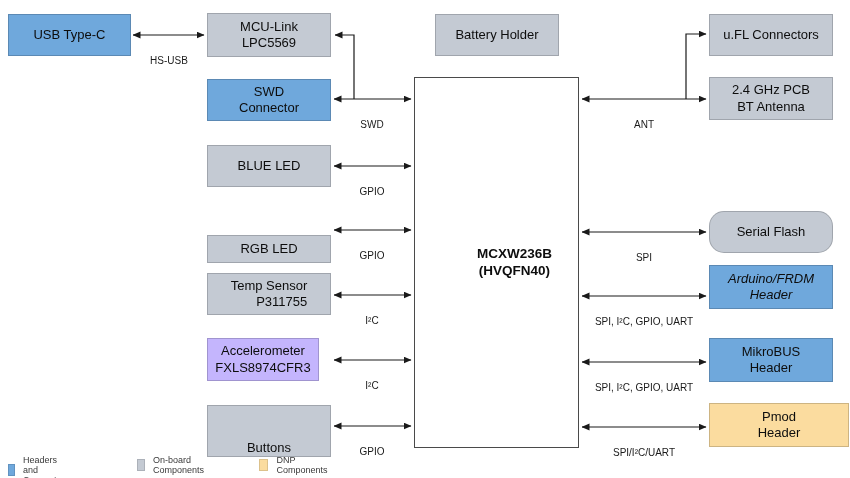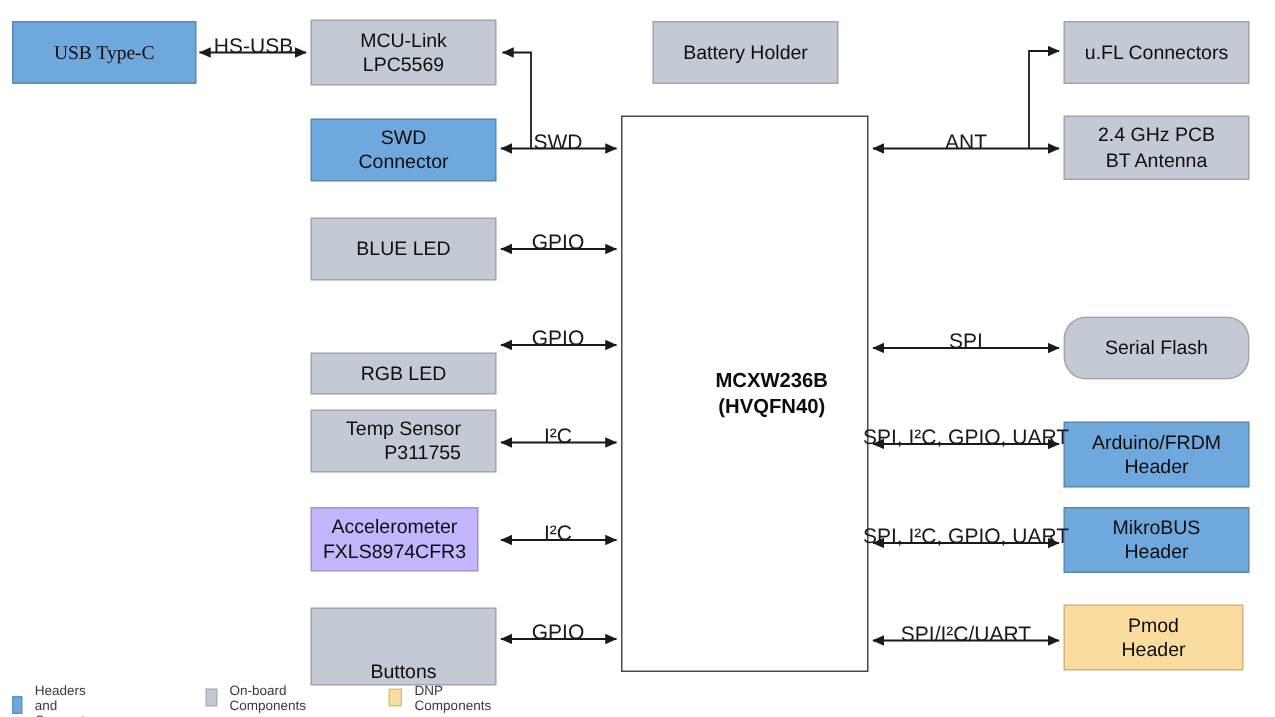--- a/index.html
+++ b/index.html
@@ -13,21 +13,21 @@
   }
   .node .node-label{
     white-space:pre-line;font-size:13px;line-height:1.25;color:#0d0d0d;
   }
   .node.chip{
     background:#ffffff;border:1px solid #4a4a4a;
   }
   .node.chip .node-label{font-weight:bold;font-size:13.5px;}
   .edge-label{
     position:absolute;transform:translateX(-50%);
-    font-size:14px;line-height:1;color:#1a1a1a;white-space:nowrap;
+    font-size:10px;line-height:1;color:#1a1a1a;white-space:nowrap;margin-top:33px;
   }
   svg.wires{position:absolute;left:0;top:0;}
   svg.wires path{stroke:#1a1a1a;stroke-width:1.2;fill:none;}
   .legend{
     position:absolute;left:8px;top:455px;display:flex;align-items:center;
     font-size:9px;color:#3a3a3a;
   }
   .legend-item{display:flex;align-items:center;position:absolute;top:0;}
   .legend-swatch{width:12px;height:12px;display:inline-block;margin-right:8px;
     border:1px solid rgba(0,0,0,0.12);box-sizing:border-box;}
@@ -50,21 +50,21 @@
   <path d="M334,360 H411" marker-start="url(#ah)" marker-end="url(#ah)"></path>
   <path d="M334,426 H411" marker-start="url(#ah)" marker-end="url(#ah)"></path>
   <path d="M582,99 H706" marker-start="url(#ah)" marker-end="url(#ah)"></path>
   <path d="M686,99 V34 H706" marker-end="url(#ah)"></path>
   <path d="M582,232 H706" marker-start="url(#ah)" marker-end="url(#ah)"></path>
   <path d="M582,296 H706" marker-start="url(#ah)" marker-end="url(#ah)"></path>
   <path d="M582,362 H706" marker-start="url(#ah)" marker-end="url(#ah)"></path>
   <path d="M582,427 H706" marker-start="url(#ah)" marker-end="url(#ah)"></path>
 </svg>
 
-<div class="node" style="left: 8px; top: 14px; width: 123px; height: 42px; background-color: rgb(111, 168, 220); font-family: Liberation Serif, serif;">
+<div class="node" style="left: 8px; top: 14px; width: 123px; height: 42px; background-color: rgb(111, 168, 220);">
   <span class="node-label">USB Type-C</span>
 </div>
 <div class="node" style="left: 207px; top: 13px; width: 124px; height: 44px; background-color: rgb(196, 202, 211);">
   <span class="node-label">MCU-Link
 LPC5569</span>
 </div>
 <div class="node" style="left: 207px; top: 79px; width: 124px; height: 42px; background-color: rgb(111, 168, 220);">
   <span class="node-label">SWD
 Connector</span>
 </div>
@@ -97,29 +97,29 @@
 <div class="node" style="left: 709px; top: 14px; width: 124px; height: 42px; background-color: rgb(196, 202, 211);">
   <span class="node-label">u.FL Connectors</span>
 </div>
 <div class="node" style="left: 709px; top: 77px; width: 124px; height: 43px; background-color: rgb(196, 202, 211);">
   <span class="node-label">2.4 GHz PCB
 BT Antenna</span>
 </div>
 <div class="node" style="left: 709px; top: 211px; width: 124px; height: 42px; background-color: rgb(196, 202, 211); border-radius: 15px;">
   <span class="node-label">Serial Flash</span>
 </div>
-<div class="node" style="left: 709px; top: 281px; width: 124px; height: 44px; background-color: rgb(111, 168, 220);">
+<div class="node" style="left: 709px; top: 265px; width: 124px; height: 44px; background-color: rgb(111, 168, 220); font-style: italic;">
   <span class="node-label">Arduino/FRDM
 Header</span>
 </div>
 <div class="node" style="left: 709px; top: 338px; width: 124px; height: 44px; background-color: rgb(111, 168, 220);">
   <span class="node-label">MikroBUS
 Header</span>
 </div>
-<div class="node" style="left: 709px; top: 403px; width: 120px; height: 44px; background-color: rgb(251, 220, 159);">
+<div class="node" style="left: 709px; top: 403px; width: 140px; height: 44px; background-color: rgb(251, 220, 159);">
   <span class="node-label">Pmod
 Header</span>
 </div>
 
 <div class="edge-label" style="left:169px;top:23px">HS-USB</div>
 <div class="edge-label" style="left:372px;top:87px">SWD</div>
 <div class="edge-label" style="left:372px;top:154px">GPIO</div>
 <div class="edge-label" style="left:372px;top:218px">GPIO</div>
 <div class="edge-label" style="left:372px;top:283px">I²C</div>
 <div class="edge-label" style="left:372px;top:348px">I²C</div>

